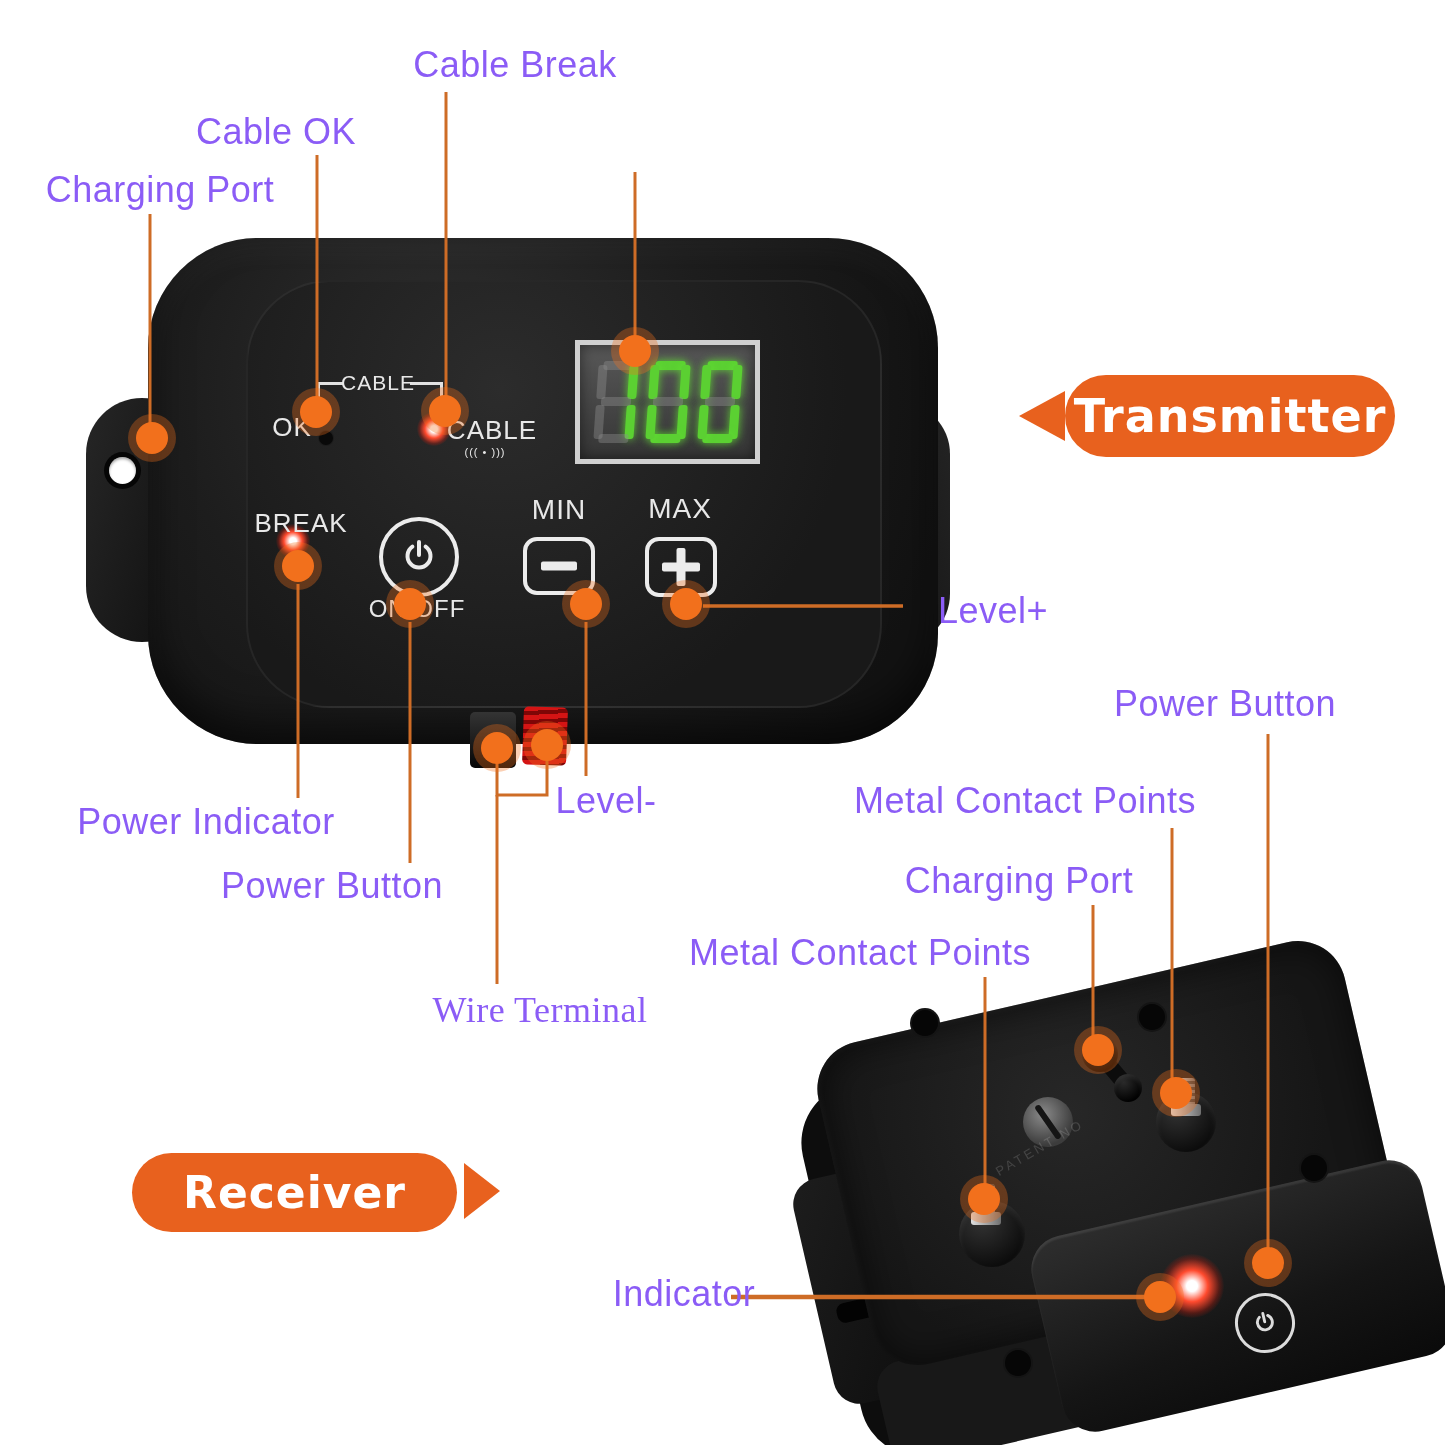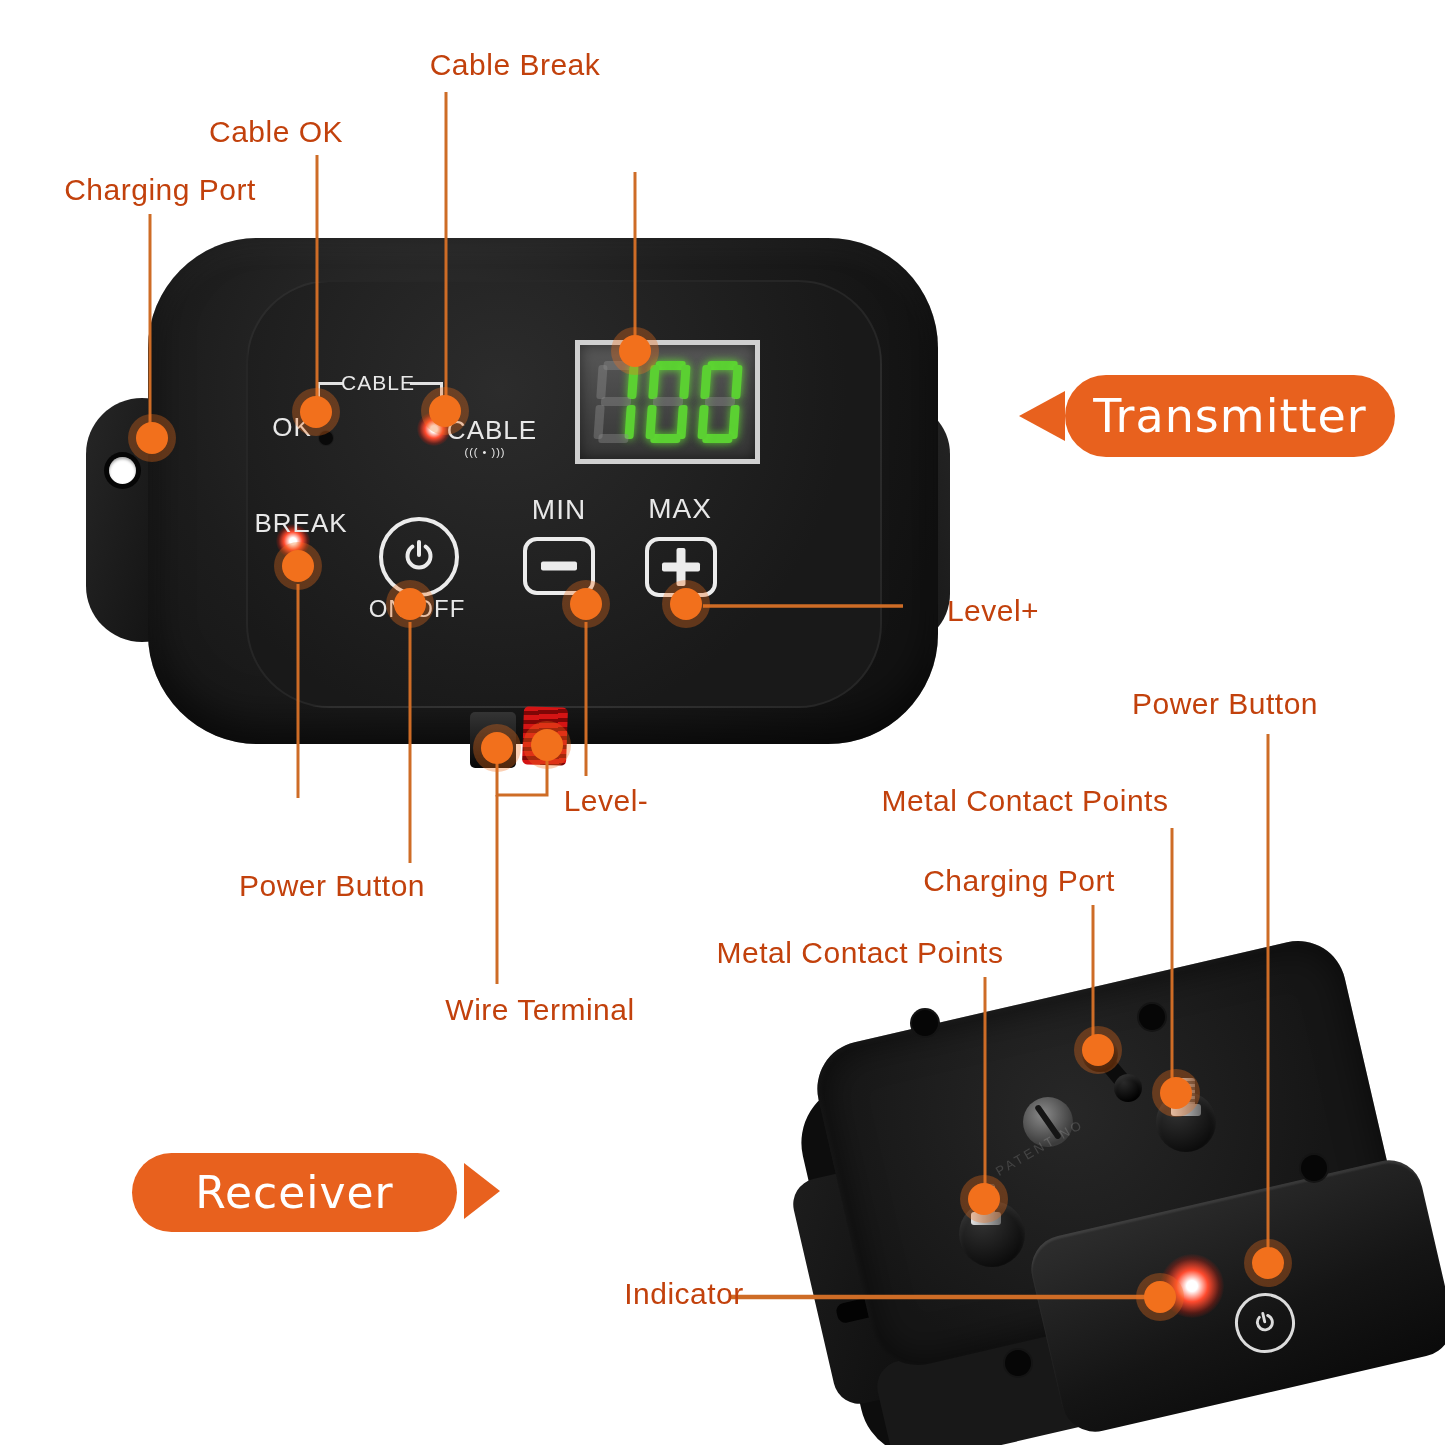--- a/index.html
+++ b/index.html
@@ -5,26 +5,26 @@
   html,body{margin:0;padding:0;background:#ffffff;}
   #stage{
     position:relative;width:1445px;height:1445px;background:#ffffff;overflow:hidden;
     font-family:"Liberation Sans",sans-serif;
   }
   
   #annot-svg{position:absolute;left:0;top:0;z-index:40;pointer-events:none;}
   #labels{position:absolute;left:0;top:0;width:100%;height:100%;z-index:50;}
   .callout-label{
     position:absolute;transform:translate(-50%,-50%);white-space:nowrap;
-    font-size:30px;color:#c2410c;letter-spacing:.5px;text-align:center;
+    font-size:36px;color:#8b5cf6;letter-spacing:.5px;text-align:center;
   }
   
   .pill{
     position:absolute;display:flex;align-items:center;justify-content:center;
-    background:#E8611E;color:#ffffff;font-weight:400;border-radius:999px;z-index:50;
+    background:#E8611E;color:#ffffff;font-weight:700;border-radius:999px;z-index:50;
     font-family:"DejaVu Sans",sans-serif;letter-spacing:1px;
   }
   #pill-transmitter{left:1065px;top:375px;width:330px;height:82px;font-size:46px;}
   #pill-receiver{left:132px;top:1153px;width:325px;height:79px;font-size:44px;}
   .pill-arrow{position:absolute;width:0;height:0;z-index:50;}
   #arrow-transmitter{left:1019px;top:391px;border-top:25px solid transparent;border-bottom:25px solid transparent;border-right:46px solid #E8611E;}
   #arrow-receiver{left:464px;top:1163px;border-top:28px solid transparent;border-bottom:28px solid transparent;border-left:36px solid #E8611E;}
 
   
   .tx-part{position:absolute;}
@@ -288,22 +288,23 @@
       <polyline points="731,1297 1148,1297" fill="none" stroke="#CE6C26" stroke-width="4.5"></polyline>
       <circle cx="1160" cy="1297" r="24" fill="rgba(243,112,28,0.33)"></circle>
       <circle cx="1160" cy="1297" r="16" fill="#F2701C"></circle>
     </svg>
   <div id="labels">
       <div class="callout-label" style="left: 515px; top: 65px;">Cable Break</div>
       <div class="callout-label" style="left: 276px; top: 132px;">Cable OK</div>
       <div class="callout-label" style="left: 160px; top: 190px;">Charging Port</div>
       <div class="callout-label" style="left: 969px; top: 611px; margin-left: 24px;">Level+</div>
       <div class="callout-label" style="left: 606px; top: 801px;">Level-</div>
+      <div class="callout-label" style="left: 206px; top: 822px;">Power Indicator</div>
       <div class="callout-label" style="left: 332px; top: 886px;">Power Button</div>
-      <div class="callout-label" style="left: 540px; top: 1010px;">Wire Terminal</div>
+      <div class="callout-label" style="left: 540px; top: 1010px; font-family: Liberation Serif, serif;">Wire Terminal</div>
       <div class="callout-label" style="left: 1225px; top: 704px;">Power Button</div>
       <div class="callout-label" style="left: 1025px; top: 801px;">Metal Contact Points</div>
       <div class="callout-label" style="left: 1019px; top: 881px;">Charging Port</div>
       <div class="callout-label" style="left: 860px; top: 953px;">Metal Contact Points</div>
       <div class="callout-label" style="left: 648px; top: 1294px; margin-left: 36px;">Indicator</div>
     </div>
 
   <div class="pill-arrow" id="arrow-transmitter"></div>
   <div class="pill" id="pill-transmitter">
     <span>Transmitter</span>

